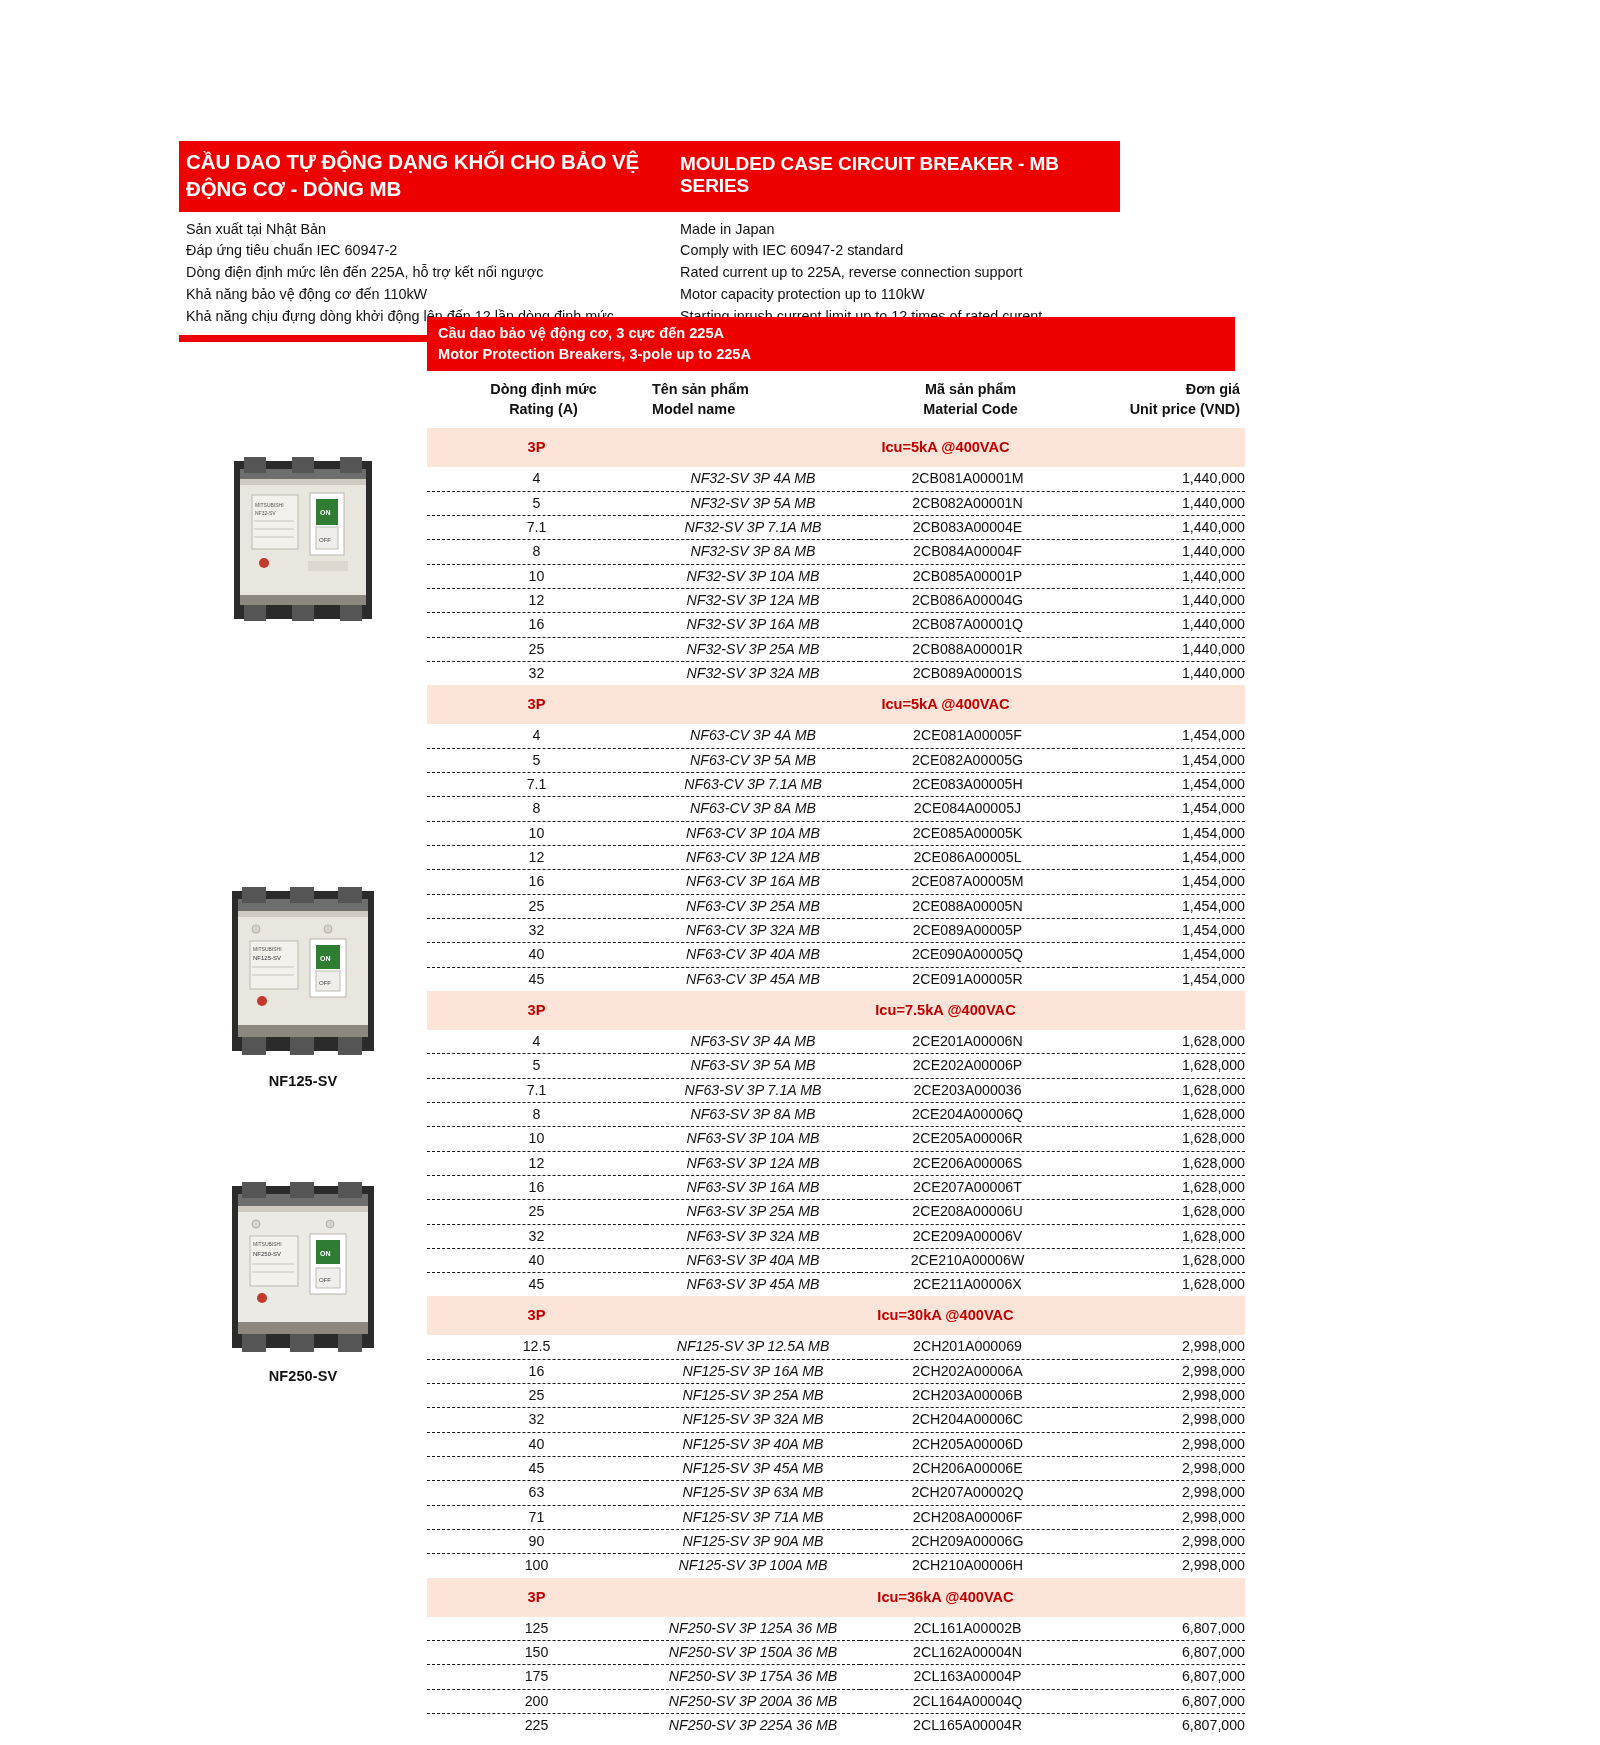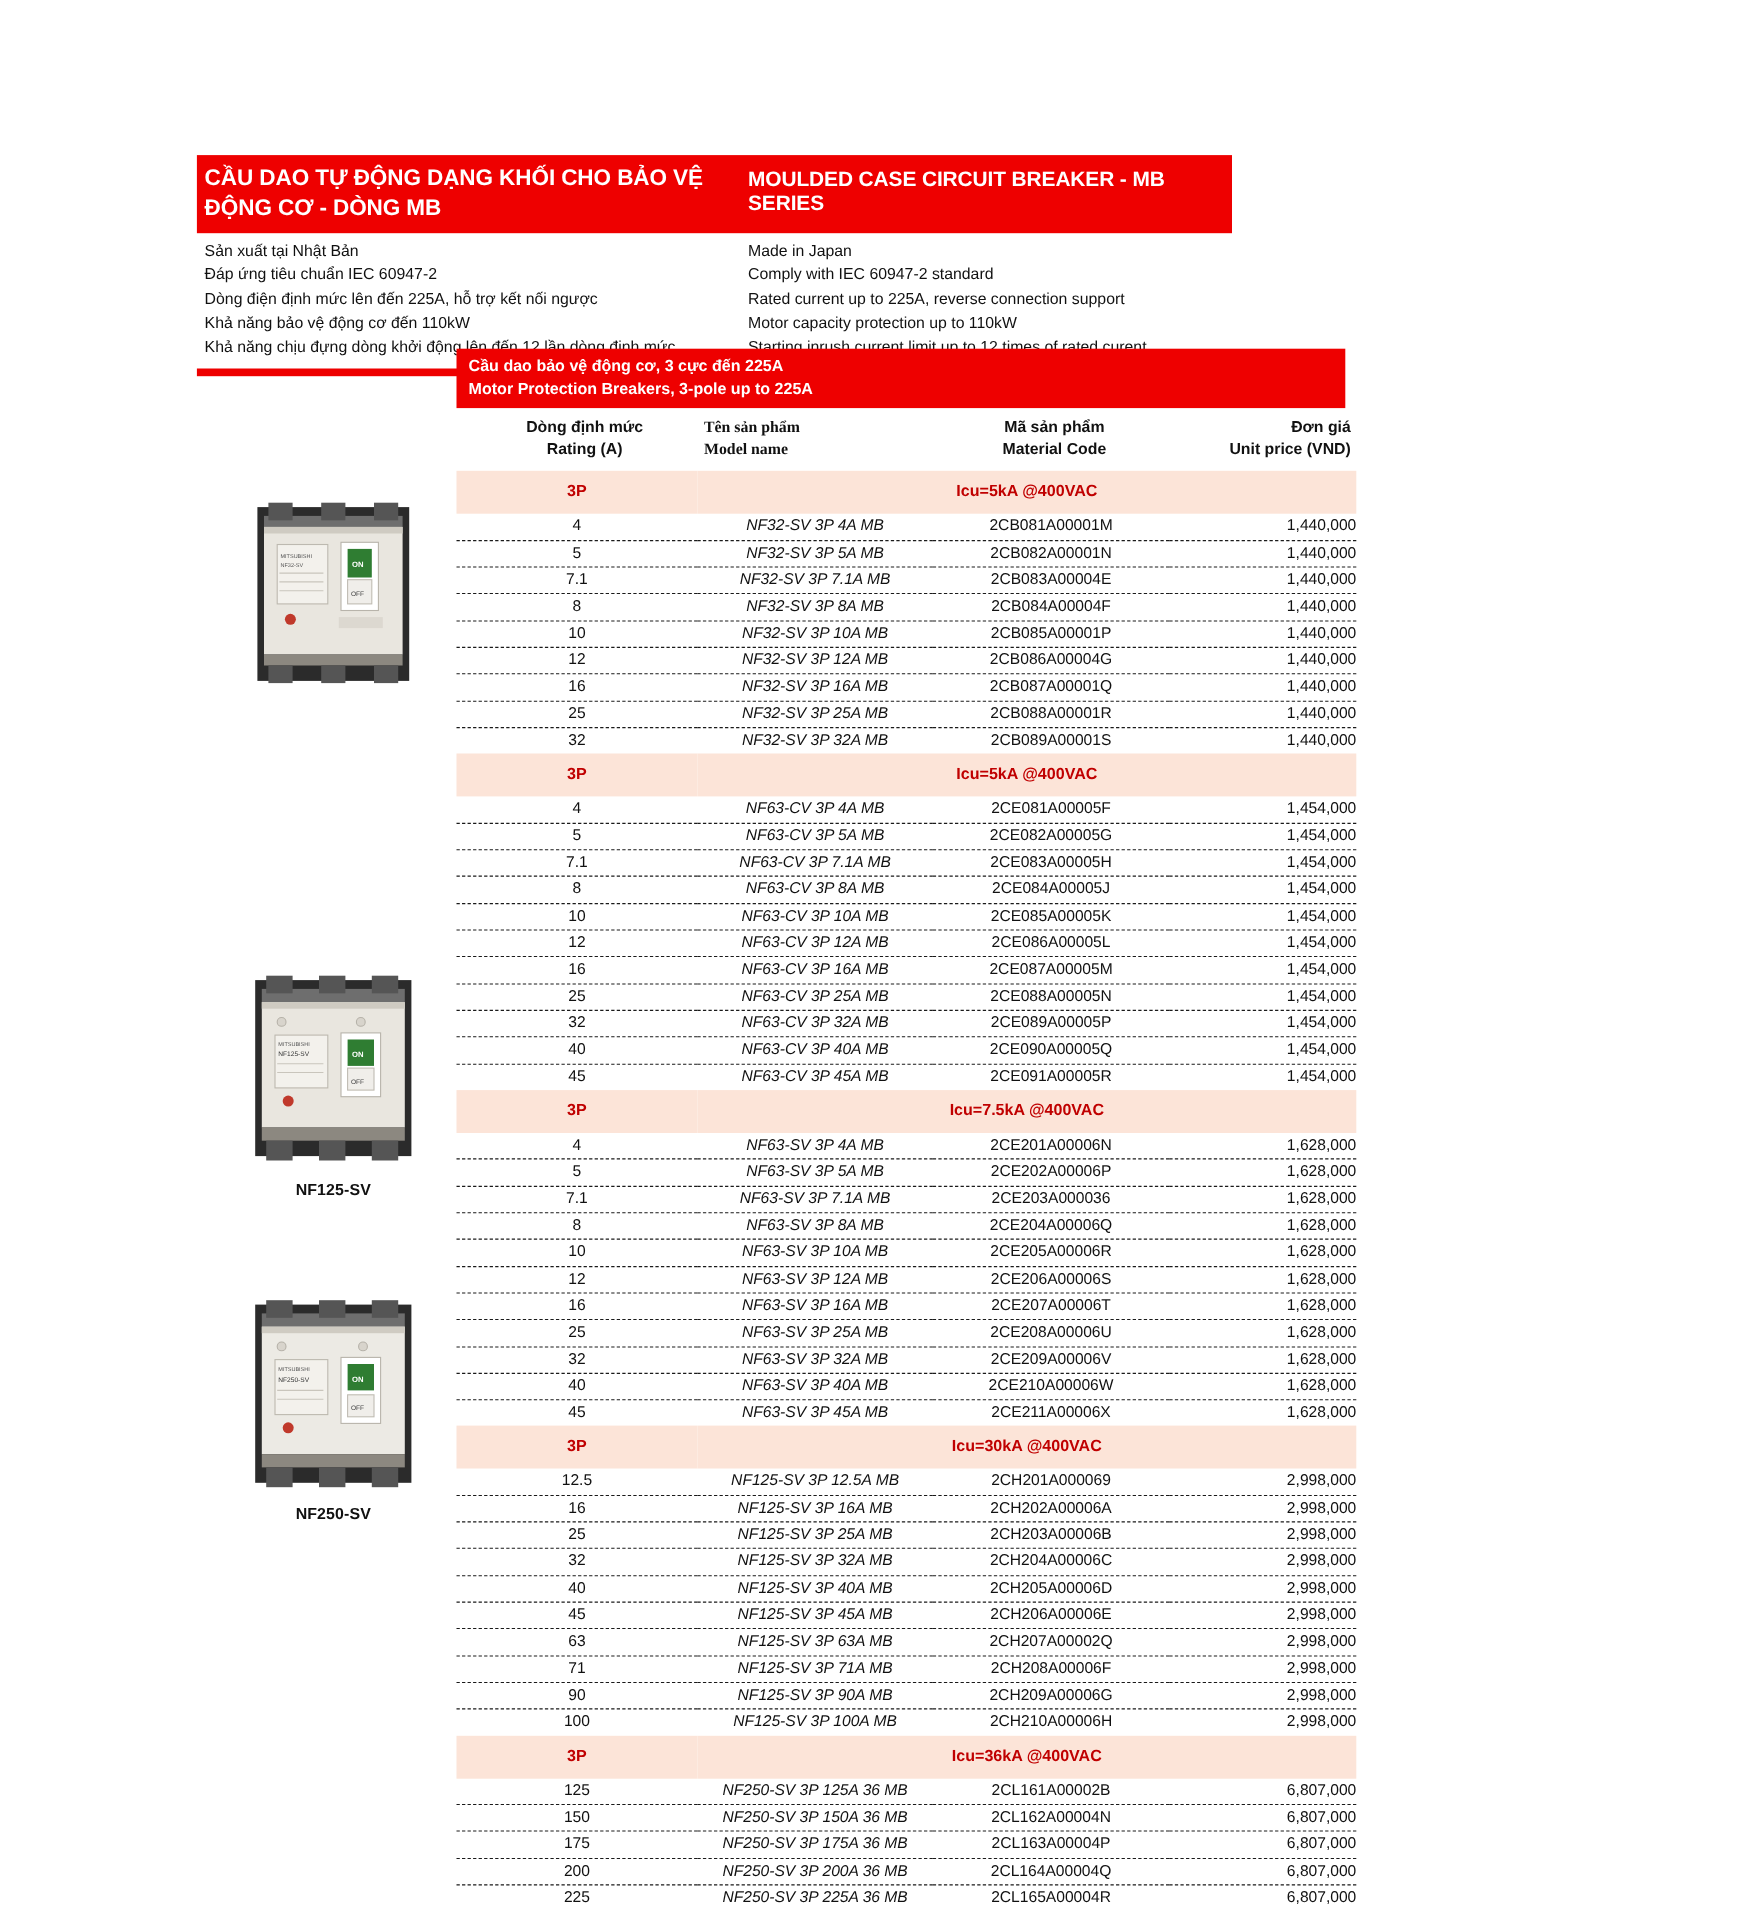--- a/index.html
+++ b/index.html
@@ -38,42 +38,42 @@
   }
 
   
   .prod-figure { position: absolute; text-align: center; }
   .prod-caption {
     font-size: 14.5px; font-weight: bold; margin-top: 9px; color: #111;
     letter-spacing: 0.1px;
   }
 
   
-  .table-wrap { position: absolute; left: 415px; top: 317px; width: 818px; }
+  .table-wrap { position: absolute; left: 427px; top: 317px; width: 818px; }
 
   .sec-banner {
     background: #ee0000; color: #fff;
     padding: 6px 0 7px 11px;
     font-size: 14.6px; font-weight: bold; line-height: 1.42;
     width: 808px;
   }
 
   table.cat { width: 818px; border-collapse: collapse; table-layout: fixed; }
   table.cat col.c-rating { width: 219px; }
   table.cat col.c-model  { width: 214px; }
   table.cat col.c-code   { width: 215px; }
   table.cat col.c-price  { width: 170px; }
 
   th.colhead {
     font-size: 14.4px; font-weight: bold; padding: 9px 0 9px 0;
     vertical-align: bottom; line-height: 1.35; color: #111;
   }
   th.colhead .l2 { display: block; }
   th.h-rating { text-align: center; padding-left: 14px; }
-  th.h-model  { text-align: left; padding-left: 6px; font-family: Liberation Serif, serif; }
+  th.h-model  { text-align: left; padding-left: 6px; }
   th.h-code   { text-align: center; padding-left: 6px; }
   th.h-price  { text-align: right; padding-right: 5px; }
 
   tr.grouprow td {
     background: #fce4d8;
     font-size: 14.6px; font-weight: bold; color: #c00000;
     padding: 11px 0 12px 0;
   }
   td.g-pole { text-align: center; padding-left: 14px; }
   td.g-icu  { text-align: center; }

